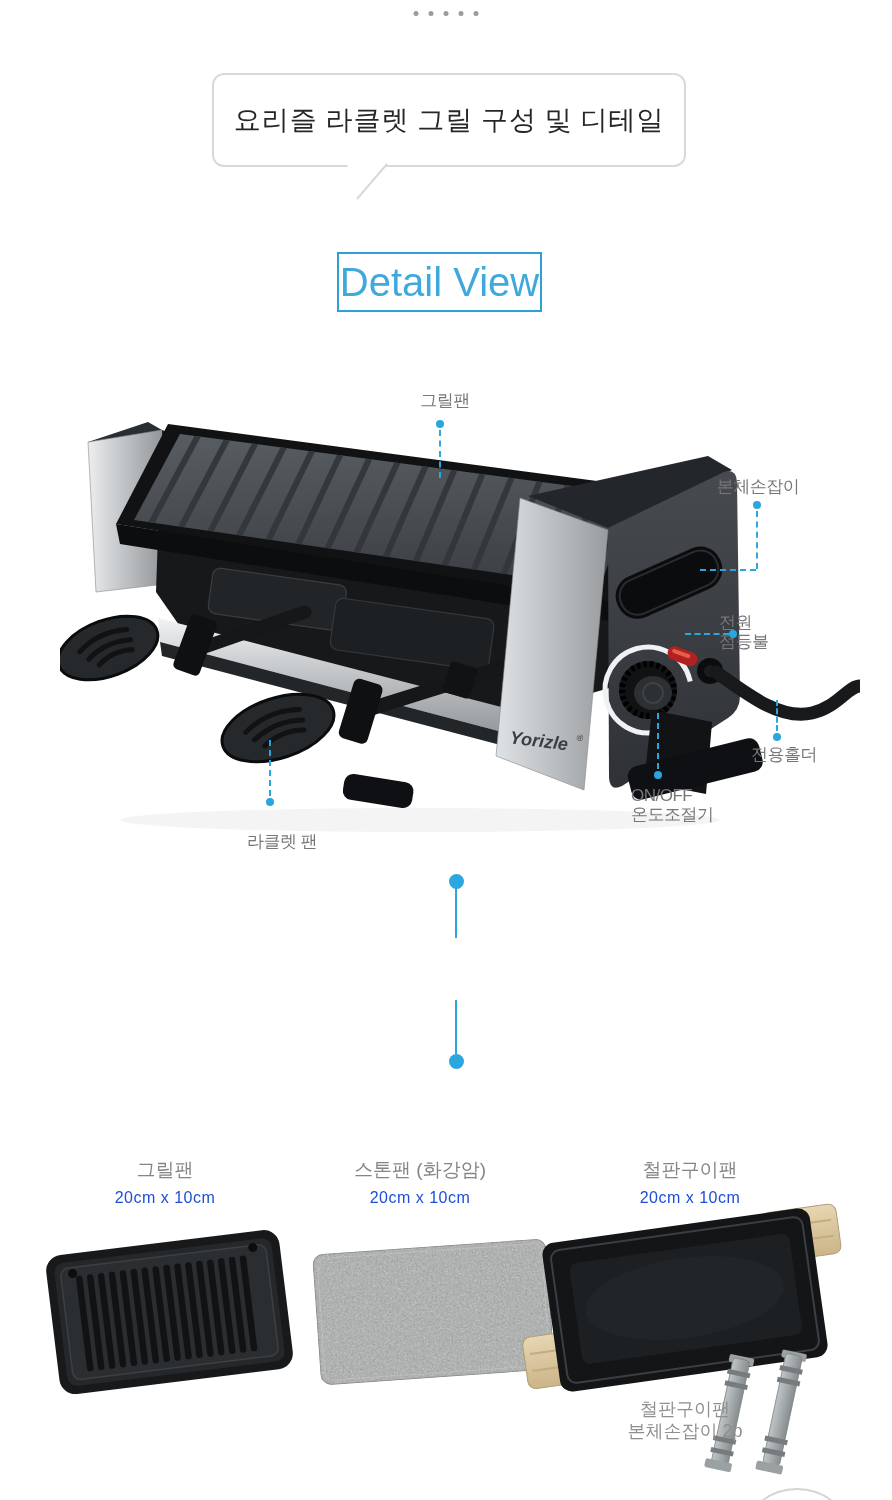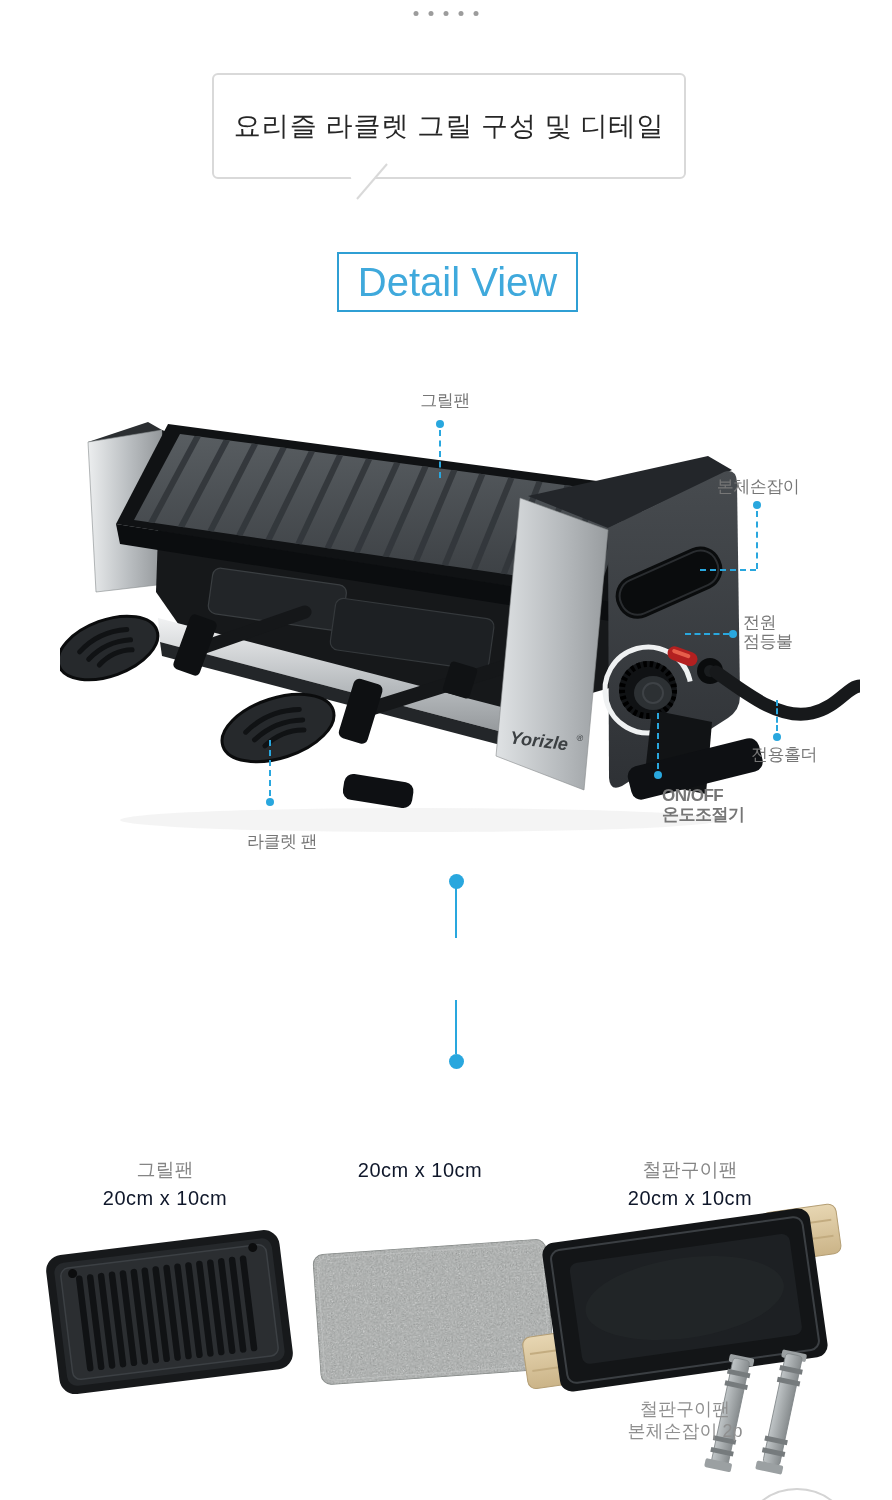--- a/index.html
+++ b/index.html
@@ -2,45 +2,45 @@
 <html><head>
 <meta charset="utf-8">
 <style>
   html,body{margin:0;padding:0;background:#ffffff;}
   .page{position:relative;width:892px;height:1500px;background:#ffffff;overflow:hidden;
         font-family:"Liberation Sans","DejaVu Sans",sans-serif;}
   
   .top-dots{position:absolute;top:11px;left:50%;transform:translateX(-50%);display:flex;gap:10px;}
   .top-dots i{width:5px;height:5px;border-radius:50%;background:#9c9c9c;display:block;}
   
-  .bubble{position:absolute;left:212px;top:73px;width:474px;height:106px;box-sizing:border-box;
-          border:2px solid #d9d9d9;border-radius:6px;background:#fff;display:flex;align-items:center;justify-content:center;}
+  .bubble{position:absolute;left:212px;top:73px;width:474px;height:94px;box-sizing:border-box;
+          border:2px solid #d9d9d9;border-radius:12px;background:#fff;display:flex;align-items:center;justify-content:center;}
   .bubble span{font-family:"Liberation Serif","DejaVu Serif",serif;font-size:27px;color:#262626;letter-spacing:1px;}
   .bubble-tail{position:absolute;left:338px;top:163px;}
   
-  .detail-box{position:absolute;left:337px;top:252px;width:241px;height:60px;box-sizing:border-box;
+  .detail-box{position:absolute;left:337px;top:252px;width:205px;height:60px;box-sizing:border-box;
               border:2px solid #2f9fd4;display:flex;align-items:center;justify-content:center;}
   .detail-box span{font-size:40px;color:#3fa9dc;letter-spacing:0px;}
   
   .plabel{position:absolute;font-size:17px;color:#767676;letter-spacing:-0.5px;line-height:19px;}
   .plabel.center{text-align:center;}
   .bdot{position:absolute;width:8px;height:8px;border-radius:50%;background:#29a7de;}
   .vdash{position:absolute;width:0;border-left:2px dashed #29a7de;}
   .hdash{position:absolute;height:0;border-top:2px dashed #29a7de;}
   
   .cdot{position:absolute;width:15px;height:15px;border-radius:50%;background:#29a7de;}
   .cline{position:absolute;width:2px;background:#29a7de;}
   .section-box{position:absolute;left:338px;top:938px;width:303px;height:62px;box-sizing:border-box;
                border:2px solid #2b9fd4;background:#fff;display:flex;align-items:center;justify-content:center;
                padding-right:46px;}
   .section-box span{font-size:37px;color:#29a3d7;letter-spacing:1px;}
   
   .comp-label{position:absolute;width:220px;text-align:center;top:1156px;}
   .comp-label .nm{font-size:19px;color:#858585;line-height:28px;display:block;}
-  .comp-label .sz{font-size:20px;color:#0f172a;line-height:28px;display:block;letter-spacing:0.5px;}
+  .comp-label .sz{font-size:16px;color:#1d4ed8;line-height:28px;display:block;letter-spacing:0.5px;}
   .holder-note{position:absolute;left:615px;top:1398px;width:140px;text-align:center;}
   .holder-note span{display:block;font-size:18px;color:#8f8f8f;line-height:22px;}
   svg{position:absolute;}
 </style>
 </head>
 <body>
 
 <div class="page">
 
   <div class="top-dots">
@@ -199,52 +199,53 @@
 
   <div class="plabel center" style="left:395px;top:391px;width:100px;">그릴팬</div>
   <div class="bdot" style="left:436px;top:420px;"></div>
   <div class="vdash" style="left:439px;top:430px;height:48px;"></div>
 
   <div class="plabel center" style="left:710px;top:477px;width:96px;">본체손잡이</div>
   <div class="bdot" style="left:753px;top:501px;"></div>
   <div class="vdash" style="left:756px;top:511px;height:58px;"></div>
   <div class="hdash" style="left:700px;top:569px;width:56px;"></div>
 
-  <div class="plabel" style="left:743px;top:613px;">
+  <div class="plabel" style="left:719px;top:613px;">
     <span style="display:block">전원</span>
     <span style="display:block">점등불</span>
   </div>
   <div class="bdot" style="left:729px;top:630px;"></div>
   <div class="hdash" style="left:685px;top:633px;width:44px;"></div>
 
   <div class="plabel center" style="left:741px;top:745px;width:86px;">전용홀더</div>
   <div class="bdot" style="left:773px;top:733px;"></div>
   <div class="vdash" style="left:776px;top:700px;height:31px;"></div>
 
-  <div class="plabel" style="left:662px;top:786px;font-weight:bold;">
+  <div class="plabel" style="left:631px;top:786px;">
     <span style="display:block">ON/OFF</span>
     <span style="display:block">온도조절기</span>
   </div>
   <div class="bdot" style="left:654px;top:771px;"></div>
   <div class="vdash" style="left:657px;top:713px;height:56px;"></div>
 
   <div class="plabel center" style="left:237px;top:832px;width:90px;">라클렛 팬</div>
   <div class="bdot" style="left:266px;top:798px;"></div>
   <div class="vdash" style="left:269px;top:740px;height:56px;"></div>
 
   <div class="cdot" style="left:449px;top:874px;"></div>
   <div class="cline" style="left:455px;top:888px;height:50px;"></div>
   <div class="cline" style="left:455px;top:1000px;height:54px;"></div>
   <div class="cdot" style="left:449px;top:1054px;"></div>
 
   <div class="comp-label" style="left:55px;">
     <span class="nm">그릴팬</span>
     <span class="sz">20cm x 10cm</span>
   </div>
   <div class="comp-label" style="left:310px;">
+    <span class="nm">스톤팬 (화강암)</span>
     <span class="sz">20cm x 10cm</span>
   </div>
   <div class="comp-label" style="left:580px;">
     <span class="nm">철판구이팬</span>
     <span class="sz">20cm x 10cm</span>
   </div>
 
   <svg style="left:30px;top:1200px;" width="832" height="300" viewBox="0 0 832 300">
     <defs>
       <filter id="granite" x="-5%" y="-5%" width="110%" height="110%">

